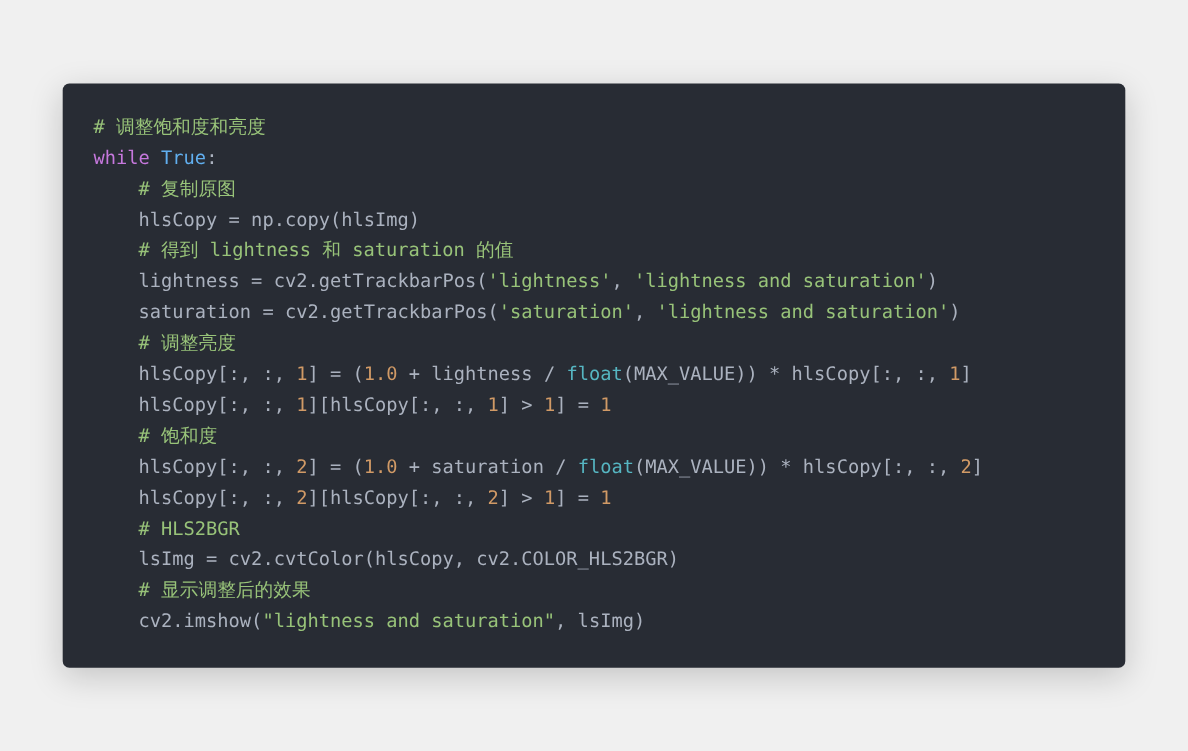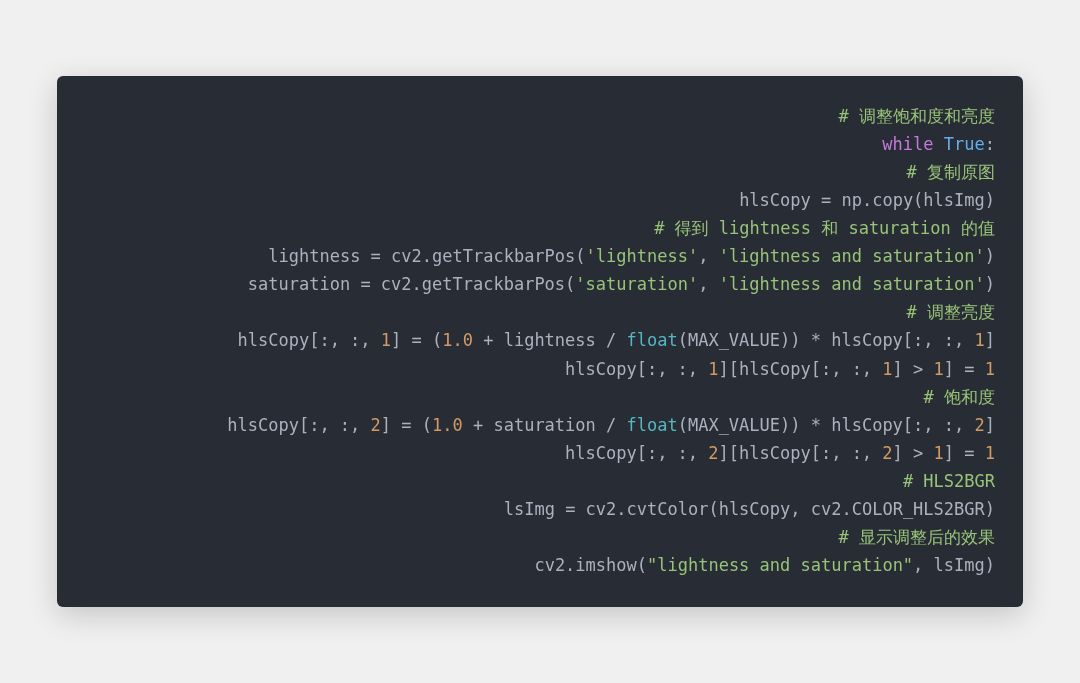--- a/index.html
+++ b/index.html
@@ -21,21 +21,20 @@
     box-shadow: 0 8px 30px rgba(0,0,0,0.18);
     overflow: hidden;
   }
   pre {
     margin: 0;
     font-family: "Menlo", "Consolas", "DejaVu Sans Mono", monospace;
     font-size: 17px;
     line-height: 1.65;
     white-space: pre;
     color: #abb2bf;
-    text-align: right;
   }
   .c  { color: #98c379; }  
   .k  { color: #c678dd; }  
   .kc { color: #61afef; }  
   .p  { color: #abb2bf; }  
   .s  { color: #98c379; }  
   .m  { color: #d19a66; }  
   .bi { color: #56b6c2; } 
 </style>
 </head>

